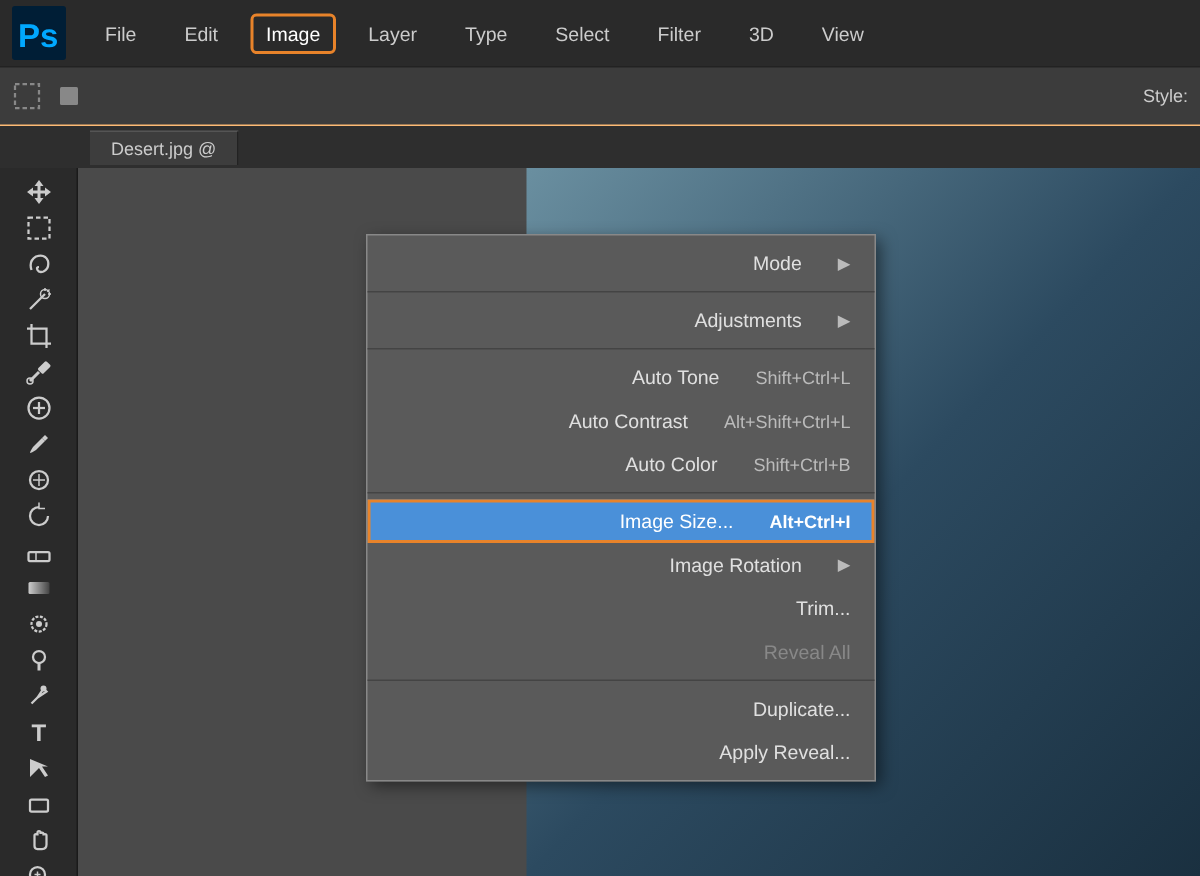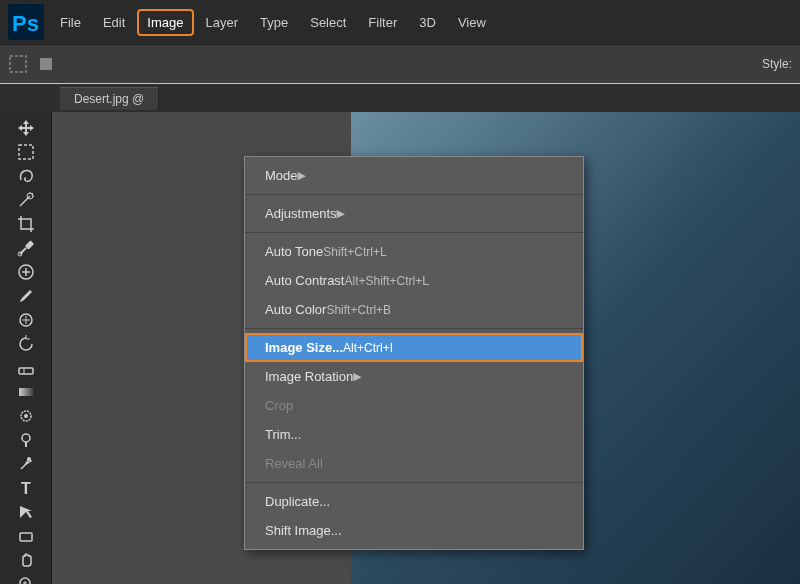--- a/index.html
+++ b/index.html
@@ -14,21 +14,21 @@
       position: relative;
     }
 
     
     .menu-bar {
       display: flex;
       align-items: center;
       height: 44px;
       background: #2a2a2a;
       padding: 0 8px;
-      gap: 2px;
+      gap: 12px;
     }
 
     .ps-logo {
       width: 36px;
       height: 36px;
       margin-right: 4px;
       display: flex;
       align-items: center;
       justify-content: center;
     }
@@ -154,55 +154,56 @@
 
     .menu-section-divider {
       height: 1px;
       background: #444;
       margin: 4px 0;
     }
 
     .dropdown-item {
       display: flex;
       align-items: center;
-      justify-content: flex-start;
+      justify-content: flex-end;
       padding: 7px 16px 7px 20px;
       cursor: pointer;
       color: #e0e0e0;
       font-size: 13px;
+      gap: 24px;
     }
 
     .dropdown-item.highlighted {
       background: #4a90d9;
       color: #fff;
       border: 2px solid #e8832a;
       padding: 5px 14px 5px 18px;
     }
 
     .dropdown-item.disabled {
       color: #888;
       cursor: default;
     }
 
     .dropdown-item .shortcut {
       color: #bbb;
       font-size: 12px;
     }
     .dropdown-item.highlighted .shortcut {
       color: #fff;
-      font-weight: normal;
+      font-weight: bold;
     }
 
     .dropdown-item .arrow {
       color: #bbb;
       font-size: 11px;
     }
 
     .dropdown-item .item-label { font-weight: normal; }
-    .dropdown-item.highlighted .item-label { font-weight: bold; }
+    .dropdown-item.highlighted .item-label { font-weight: normal; }
   </style>
 </head>
 <body>
 
 <div class="menu-bar">
   <div class="ps-logo">
     <svg width="36" height="36" viewBox="0 0 36 36">
       <rect width="36" height="36" fill="#001e36" rx="2"></rect>
       <text x="4" y="27" font-family="Arial" font-weight="bold" font-size="22" fill="#00a8ff">Ps</text>
     </svg>
@@ -421,37 +422,34 @@
           <span class="item-label">Image Size...</span>
           <span class="shortcut">Alt+Ctrl+I</span>
         </div>
 
 
         <div class="dropdown-item">
           <span class="item-label">Image Rotation</span>
           <span class="arrow">▶</span>
         </div>
 
-        <div class="dropdown-item disabled">
-          <span class="item-label">Crop</span>
-        </div>
 
         <div class="dropdown-item">
           <span class="item-label">Trim...</span>
         </div>
 
         <div class="dropdown-item disabled">
           <span class="item-label">Reveal All</span>
         </div>
         <div class="menu-section-divider"></div>
 
         <div class="dropdown-item">
           <span class="item-label">Duplicate...</span>
         </div>
 
         <div class="dropdown-item">
-          <span class="item-label">Shift Image...</span>
+          <span class="item-label">Apply Reveal...</span>
         </div>
 
       </div>
     </div>
   </div>
 </div>
 
 </body></html>

